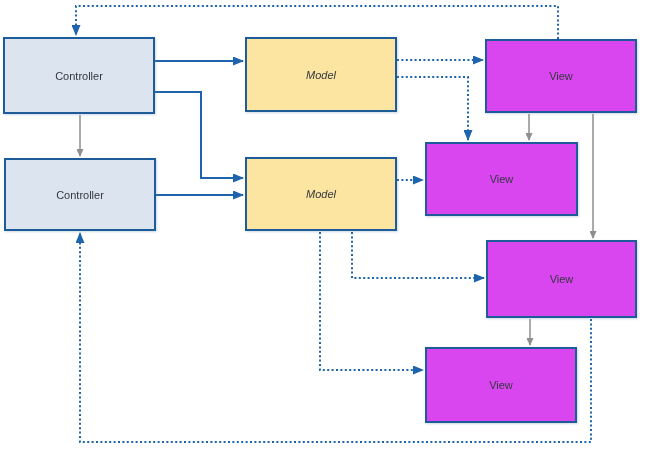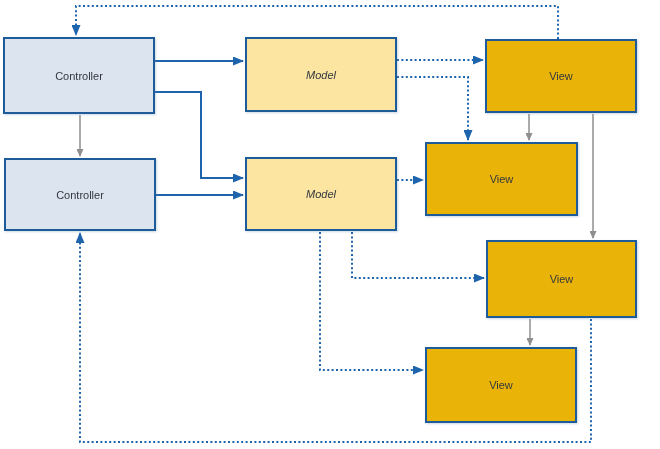--- a/index.html
+++ b/index.html
@@ -25,21 +25,21 @@
     display: flex;
     align-items: center;
     justify-content: center;
     font-size: 11px;
     color: #33383f;
     z-index: 2;
     box-shadow: 1px 1px 2px rgba(110,140,175,0.35);
   }
   .node-controller { background: #DCE4F0; }
   .node-model      { background: #FCE4A1; font-style: italic; }
-  .node-view       { background: #eab308; }
+  .node-view       { background: #d946ef; }
 
   #controller1 { left: 3px;   top: 37px;  width: 152px; height: 77px; }
   #controller2 { left: 4px;   top: 158px; width: 152px; height: 73px; }
   #model1      { left: 245px; top: 37px;  width: 152px; height: 75px; }
   #model2      { left: 245px; top: 157px; width: 152px; height: 74px; }
   #view1       { left: 485px; top: 39px;  width: 152px; height: 74px; }
   #view2       { left: 425px; top: 142px; width: 153px; height: 74px; }
   #view3       { left: 486px; top: 240px; width: 151px; height: 78px; }
   #view4       { left: 425px; top: 347px; width: 152px; height: 76px; }
 

